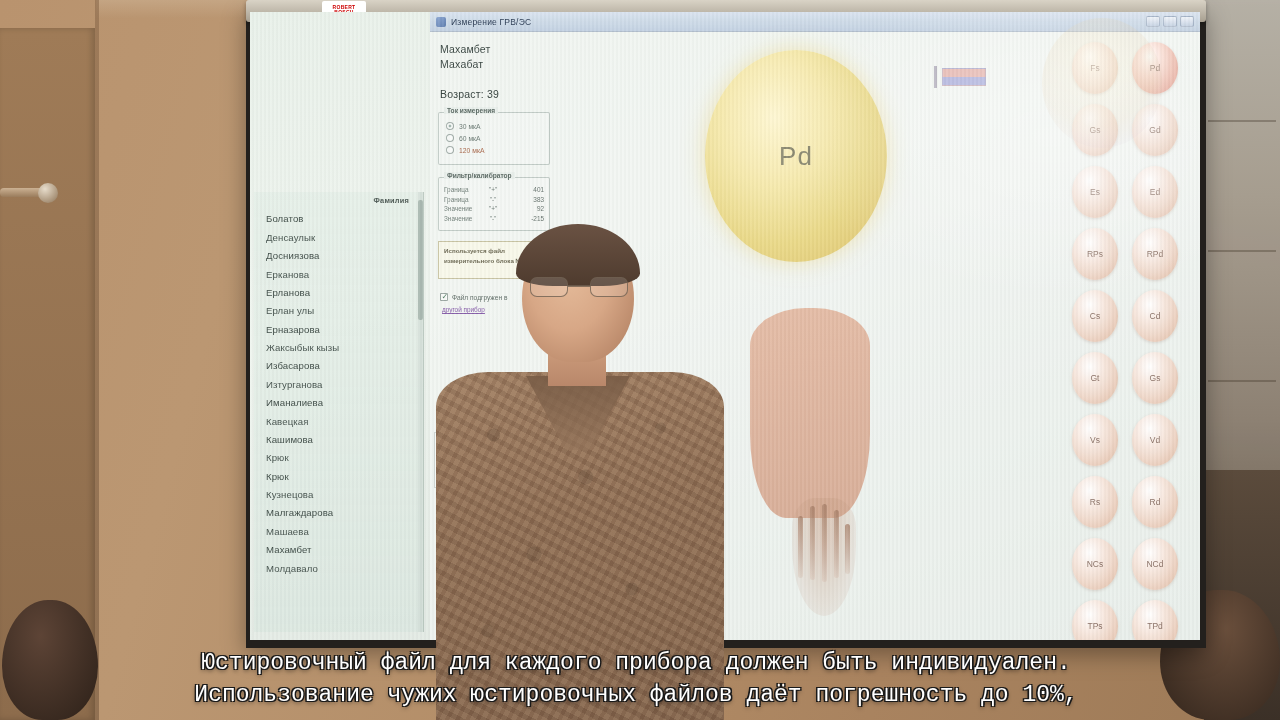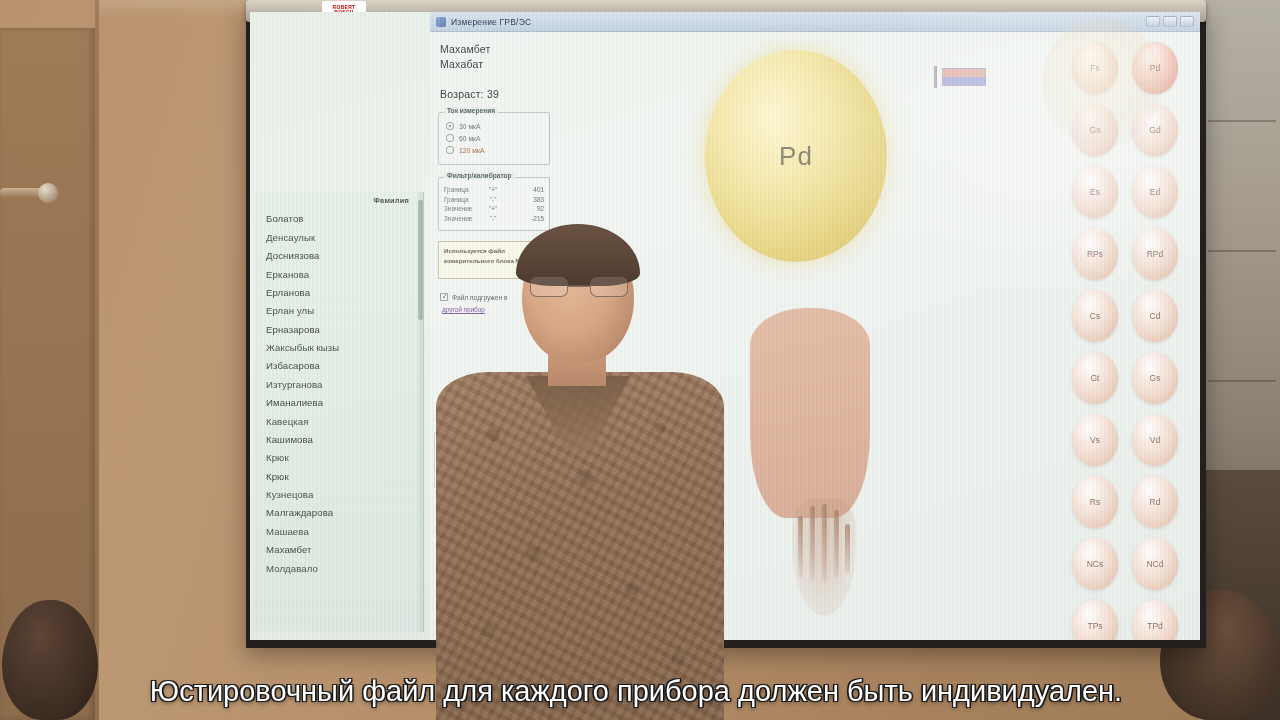--- a/index.html
+++ b/index.html
@@ -371,22 +371,22 @@
       radial-gradient(circle at 84% 82%, rgba(70,52,38,.18) 0 6px, transparent 7px);
     border-radius: 18% 18% 0 0 / 10% 10% 0 0;
     opacity: .85;
   }
 
   
   .subs {
     position: absolute; left: 0; right: 8px; bottom: 8px;
     z-index: 50;
     text-align: center;
-    font-size: 29px; line-height: 1.42;
-    color: #fff; font-family: Liberation Sans, sans-serif;
+    font-size: 23px; line-height: 1.42;
+    color: #fff; font-family: Liberation Mono, monospace;
     text-shadow:
       -1.4px -1.4px 0 #1a1a1a, 1.4px -1.4px 0 #1a1a1a,
       -1.4px 1.4px 0 #1a1a1a, 1.4px 1.4px 0 #1a1a1a,
       0 2px 4px rgba(0,0,0,.6);
     padding: 0 14px;
   }
   .subs .line { white-space: nowrap; }
 </style>
 </head>
 <body>
@@ -572,15 +572,16 @@
     <div class="p-hair"></div>
     <div class="p-glass">
       <span class="lens l"></span>
         <span class="bridge"></span>
         <span class="lens r"></span>
     </div>
   </div>
 
   <div class="subs">
     <div class="line">Юстировочный файл для каждого прибора должен быть индивидуален.</div>
+    <div class="line">Использование чужих юстировочных файлов даёт погрешность до 10%,</div>
   </div>
 
 </div>
 
 </body></html>

